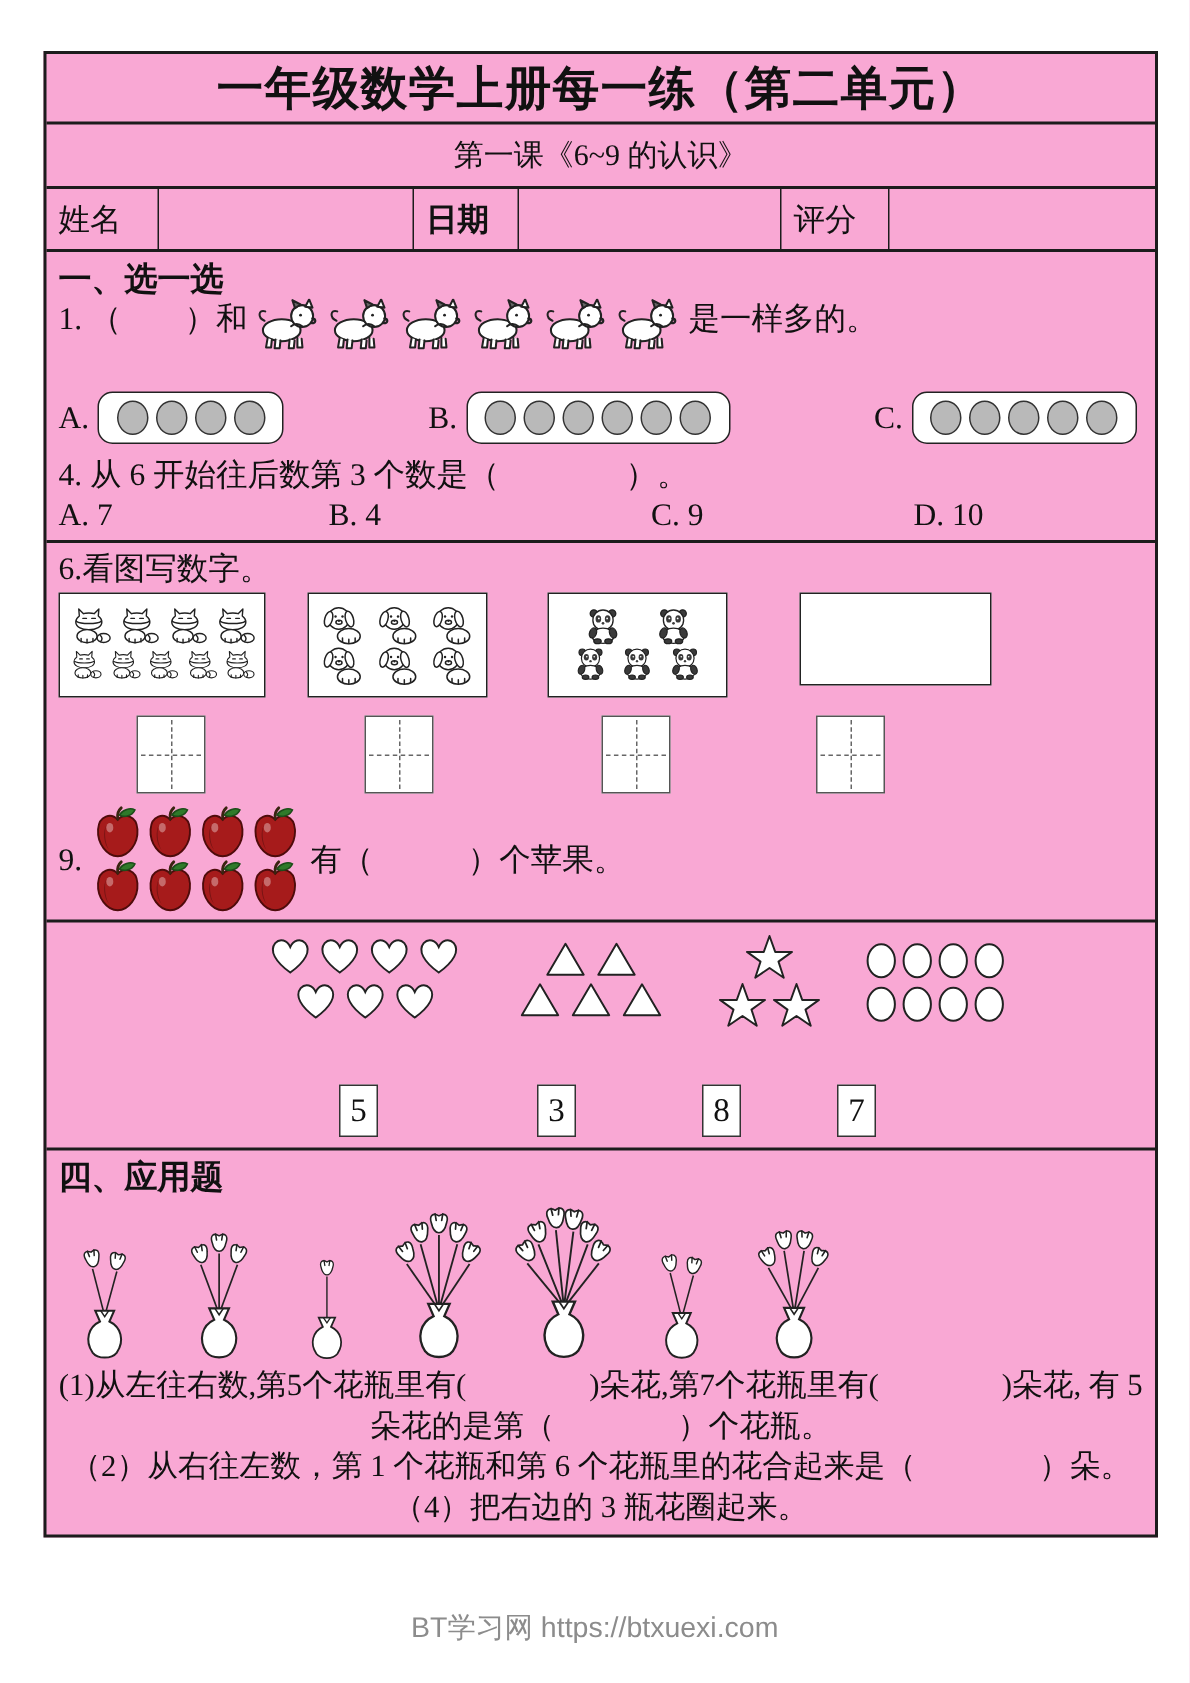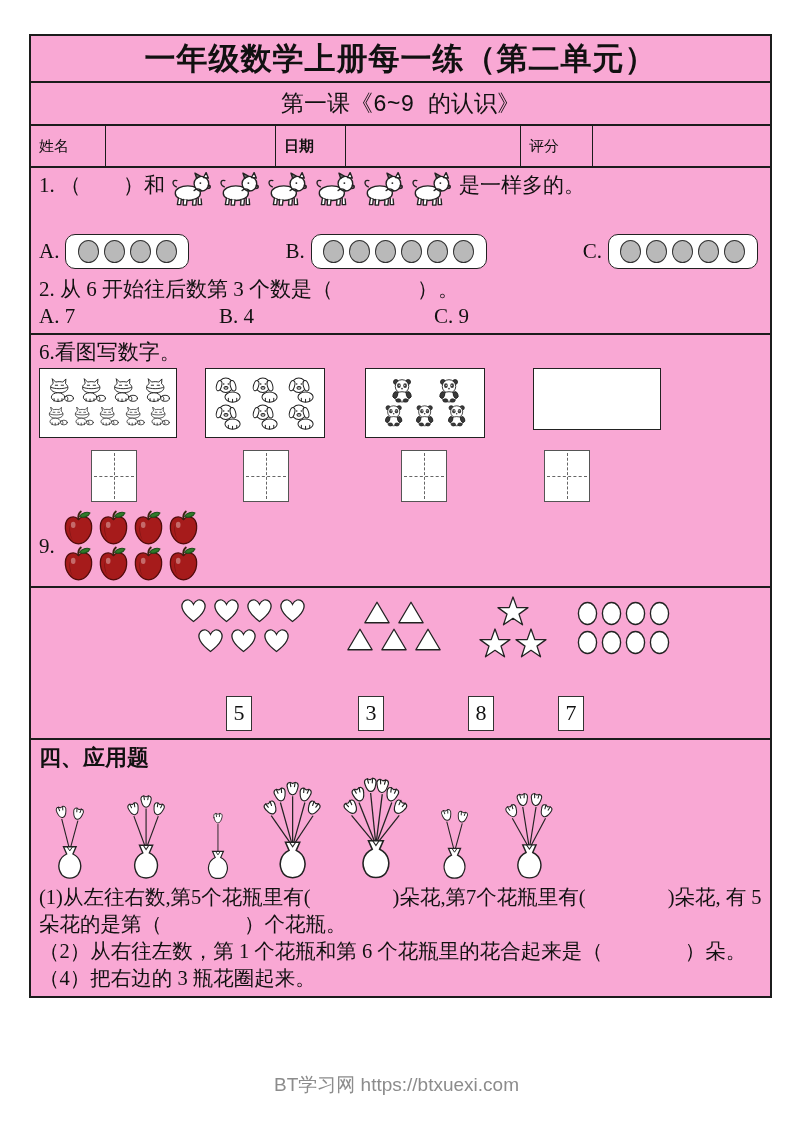--- a/index.html
+++ b/index.html
@@ -2,22 +2,22 @@
 <html><head>
 <meta charset="utf-8">
 <style>
   html,body{margin:0;padding:0;background:#fff;}
   body{width:793px;height:1122px;position:relative;overflow:hidden;
        font-family:"Liberation Serif","DejaVu Serif",serif;color:#111;}
   .sheet{position:absolute;left:29px;top:34px;width:739px;border:2px solid #1c1c1c;background:#f9a8d4;}
   .row-b{border-bottom:2px solid #1c1c1c;}
   .title-row{height:45px;display:flex;align-items:center;justify-content:center;
              font-size:31px;font-weight:bold;letter-spacing:1px;}
-  .subtitle-row{height:41px;display:flex;align-items:center;justify-content:center;font-size:23px;font-family:Liberation Mono, monospace;}
-  .info-row{height:40px;display:flex;font-size:15px;}
+  .subtitle-row{height:41px;display:flex;align-items:center;justify-content:center;font-size:20px;}
+  .info-row{height:40px;display:flex;font-size:21px;}
   .info-cell{display:flex;align-items:center;padding-left:8px;border-right:1.6px solid #1c1c1c;box-sizing:border-box;}
   .info-cell.last{border-right:none;}
   .w-namelab{width:75px;}.w-nameval{width:170px;}.w-datelab{width:70px;font-weight:bold;}
   .w-dateval{width:175px;}.w-scorelab{width:72px;}.w-scoreval{flex:1;}
   .sec{padding:4px 8px;box-sizing:border-box;}
   .sec-head{font-size:22px;font-weight:bold;line-height:27px;}
   .q-text{font-size:21px;line-height:27px;white-space:pre-wrap;}
   
   .q1-line{display:flex;align-items:flex-start;height:54px;font-size:21px;}
   .dog-strip{display:flex;align-items:flex-end;margin:0 3px;}
@@ -61,21 +61,21 @@
   .numbox{width:26px;height:35px;border:1.6px solid #333;display:flex;align-items:center;justify-content:center;
           font-size:22px;background:#fff;box-sizing:border-box;}
   .numbox:nth-child(1){margin-left:187px;}
   .numbox:nth-child(2){margin-left:106px;}
   .numbox:nth-child(3){margin-left:84px;}
   .numbox:nth-child(4){margin-left:64px;}
   
   .vase-row{display:flex;align-items:flex-end;column-gap:17px;height:108px;margin-top:2px;padding-left:2px;}
   .vase-item{display:flex;align-items:flex-end;}
   .vase-item svg{display:block;}
-  .questions{margin-top:3px;}
+  .questions{margin-top:3px;text-align:center;}
   .q-line{font-size:20.5px;line-height:27px;white-space:pre-wrap;}
   
   .footer{position:absolute;left:0;top:1072px;width:793px;text-align:center;
           font-family:"Liberation Sans","DejaVu Sans",sans-serif;font-size:19px;color:#8c8c8c;}
   
   .ic{display:block;}
   .dog-icon{width:46px;height:36px;margin:0 1px;}
   .cat-icon{width:30px;height:26px;margin:0 1px;}
   .puppy-icon{width:30px;height:27px;margin:0 4px;}
   .panda-icon{width:26px;height:25px;margin:0 4px;}
@@ -183,20 +183,21 @@
   <div class="info-row row-b">
     <div class="info-cell w-namelab">姓名</div>
     <div class="info-cell w-nameval"></div>
     <div class="info-cell w-datelab">日期</div>
     <div class="info-cell w-dateval"></div>
     <div class="info-cell w-scorelab">评分</div>
     <div class="info-cell w-scoreval last"></div>
   </div>
 
   <div class="sec row-b">
+    <div class="sec-head">一、选一选</div>
     <div class="q1-line">
       <span class="q-text">1. （　　）和</span>
       <span class="dog-strip">
           <svg class="ic dog-icon">
             <use href="#dog-icon" xlink:href="#dog-icon"></use>
           </svg>
           <svg class="ic dog-icon">
             <use href="#dog-icon" xlink:href="#dog-icon"></use>
           </svg>
           <svg class="ic dog-icon">
@@ -239,25 +240,26 @@
          <span class="opt-label">C.</span>
          <span class="dot-box">
             <span class="dot"></span>
             <span class="dot"></span>
             <span class="dot"></span>
             <span class="dot"></span>
             <span class="dot"></span>
           </span>
        </div>
       </div>
-    <div class="q-text">2. 从 6 开始往后数第 3 个数是（　　　　）。</div>
+    <div class="q-text">4. 从 6 开始往后数第 3 个数是（　　　　）。</div>
     <div class="choices-row">
         <span>A. 7</span>
         <span>B. 4</span>
         <span>C. 9</span>
+        <span>D. 10</span>
       </div>
   </div>
 
   <div class="sec row-b">
     <div class="q-text">6.看图写数字。</div>
     <div class="pic-row">
         <div class="pic-box pb0">
           <div class="icon-row">
             <svg class="ic cat-icon">
               <use href="#cat-icon" xlink:href="#cat-icon"></use>
@@ -368,20 +370,21 @@
               <use href="#apple-icon" xlink:href="#apple-icon"></use>
             </svg>
             <svg class="ic apple-icon">
               <use href="#apple-icon" xlink:href="#apple-icon"></use>
             </svg>
             <svg class="ic apple-icon">
               <use href="#apple-icon" xlink:href="#apple-icon"></use>
             </svg>
           </div>
         </span>
+      <span class="q-text">有（　　　）个苹果。</span>
     </div>
   </div>
 
   <div class="sec row-b">
     <div class="shapes-row">
         <div class="shape-group sg0">
           <div class="icon-row">
             <svg class="ic heart-icon">
               <use href="#heart-icon" xlink:href="#heart-icon"></use>
             </svg>

